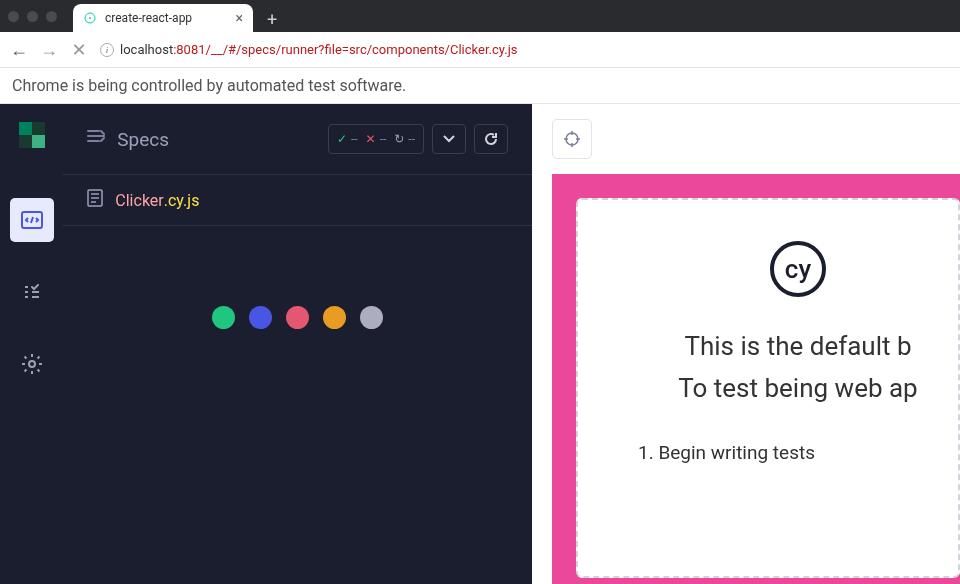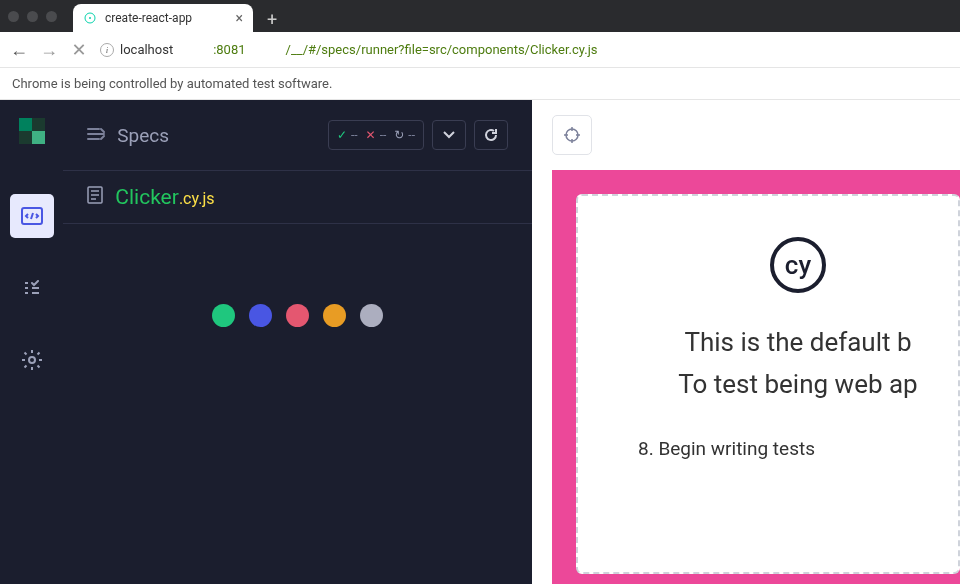--- a/index.html
+++ b/index.html
@@ -15,58 +15,58 @@
     .tab-close { margin-left: auto; color: #666; font-size: 14px; cursor: pointer; }
     .new-tab { width: 26px; height: 26px; display: flex; align-items: center; justify-content: center; color: #ccc; font-size: 18px; cursor: pointer; margin-left: 6px; }
     
     
     .url-bar-row { background: #fff; height: 36px; display: flex; align-items: center; padding: 0 10px; gap: 12px; border-bottom: 1px solid #e5e5e5; }
     .nav-btn { color: #999; font-size: 18px; cursor: pointer; width: 18px; text-align: center; }
     .nav-btn.active { color: #555; }
     .url-bar { flex: 1; display: flex; align-items: center; gap: 6px; font-size: 13px; color: #333; }
     .url-info-icon { color: #666; border: 1px solid #aaa; border-radius: 50%; width: 14px; height: 14px; display: inline-flex; align-items: center; justify-content: center; font-size: 9px; font-style: italic; font-family: serif; }
     .url-host { color: #333; }
-    .url-path { color: #4d7c0f; margin-left: 40px; }
-    
-    
-    .automation-banner { background: #fff; padding: 8px 12px; font-size: 13px; color: #555; border-bottom: 1px solid #e5e5e5; }
+    .url-path { color: #b91c1c; }
+    
+    
+    .automation-banner { background: #fff; padding: 8px 12px; font-size: 16px; color: #555; border-bottom: 1px solid #e5e5e5; }
     
     
     .main-content { display: flex; height: calc(584px - 32px - 36px - 32px); }
     
     
     .sidebar { width: 72px; background: #1b1e2e; display: flex; flex-direction: column; align-items: center; padding-top: 18px; gap: 30px; }
     .sidebar-logo { width: 26px; height: 26px; position: relative; }
     .logo-sq { position: absolute; width: 13px; height: 13px; }
     .logo-sq.tl { background: #00815d; top: 0; left: 0; }
     .logo-sq.br { background: #3fb183; bottom: 0; right: 0; }
     .logo-sq.tr { background: #1b3a2f; top: 0; right: 0; }
     .logo-sq.bl { background: #1b3a2f; bottom: 0; left: 0; }
     .sidebar-nav { display: flex; flex-direction: column; gap: 28px; align-items: center; margin-top: 20px; }
     .sidebar-item { width: 44px; height: 44px; display: flex; align-items: center; justify-content: center; border-radius: 5px; cursor: pointer; color: #9ba0b8; position: relative; }
     .sidebar-item.active { background: #e7e9fd; color: #4956e3; }
     .sidebar-item.active::before { content: ''; position: absolute; left: -14px; top: 0; bottom: 0; width: 3px; background: #4956e3; border-radius: 0 3px 3px 0; }
     
     
     .spec-panel { width: 533px; background: #1b1e2e; color: #d0d2dc; display: flex; flex-direction: column; padding: 0; }
     .spec-header { display: flex; align-items: center; justify-content: space-between; padding: 20px 24px 20px 24px; }
-    .spec-title-group { display: flex; align-items: center; gap: 12px; }
+    .spec-title-group { display: flex; align-items: flex-start; gap: 12px; }
     .spec-expand-icon { color: #7c819a; }
     .spec-title { font-size: 19px; color: #9ba0b8; font-weight: 400; }
     .spec-stats { display: flex; align-items: center; gap: 8px; }
     .stat-box { border: 1px solid #3a3d52; border-radius: 4px; height: 30px; display: flex; align-items: center; padding: 0 8px; gap: 8px; }
     .stat-item { display: flex; align-items: center; gap: 4px; font-size: 12px; color: #7c819a; }
     .stat-pass { color: #1fc77e; }
     .stat-fail { color: #e45770; }
     .stat-retry { color: #9ba0b8; }
     .icon-btn { border: 1px solid #3a3d52; border-radius: 4px; width: 34px; height: 30px; display: flex; align-items: center; justify-content: center; color: #d0d2dc; cursor: pointer; }
     
     .spec-file-row { display: flex; align-items: center; gap: 12px; padding: 14px 24px; border-top: 1px solid #2e3147; border-bottom: 1px solid #2e3147; }
     .file-icon { color: #9ba0b8; }
-    .file-name { font-size: 21px; color: #22c55e; }
+    .file-name { font-size: 16px; color: #fca5a5; }
     .file-ext { color: #fde047; }
     
     .loading-area { flex: 1; display: flex; flex-direction: column; align-items: center; justify-content: flex-start; padding-top: 80px; gap: 40px; }
     .loading-dots { display: flex; gap: 14px; }
     .dot { width: 23px; height: 23px; border-radius: 50%; }
     .dot.green { background: #1fc77e; }
     .dot.blue { background: #4956e3; }
     .dot.red { background: #e45770; }
     .dot.orange { background: #e89c24; }
     .dot.grey { background: #acaebf; }
@@ -237,19 +237,19 @@
                 <circle cx="29" cy="29" r="26" fill="none" stroke="#1b1e2e" stroke-width="4"></circle>
                 <text x="29" y="38" font-size="26" font-family="sans-serif" text-anchor="middle" fill="#1b1e2e" font-weight="500">cy</text>
               </svg>
           </div>
           <div class="preview-heading">
             <span>This is the default b</span><br>
             <span>To test being web ap</span>
           </div>
         </div>
         <div class="preview-steps">
-          <div>8. Begin writing tests</div>
+          <div>1. Begin writing tests</div>
         </div>
       </div>
     </div>
   </div>
 
 </div>
 
 </body></html>

